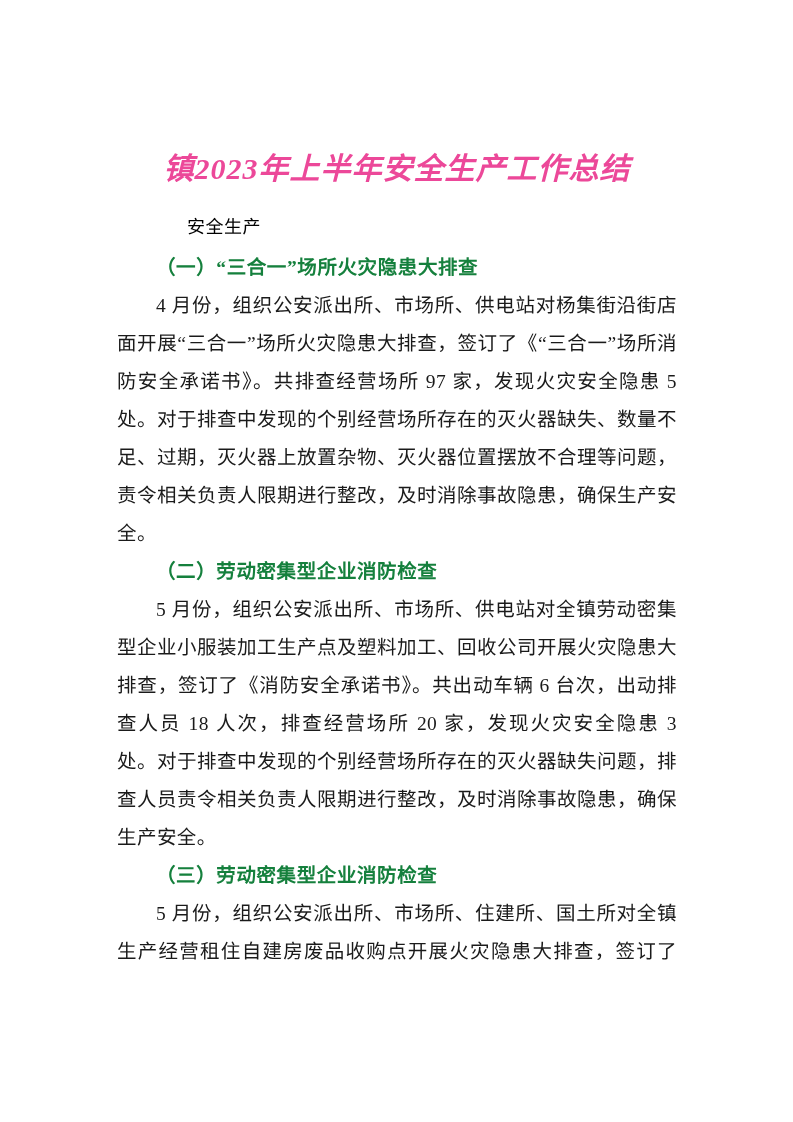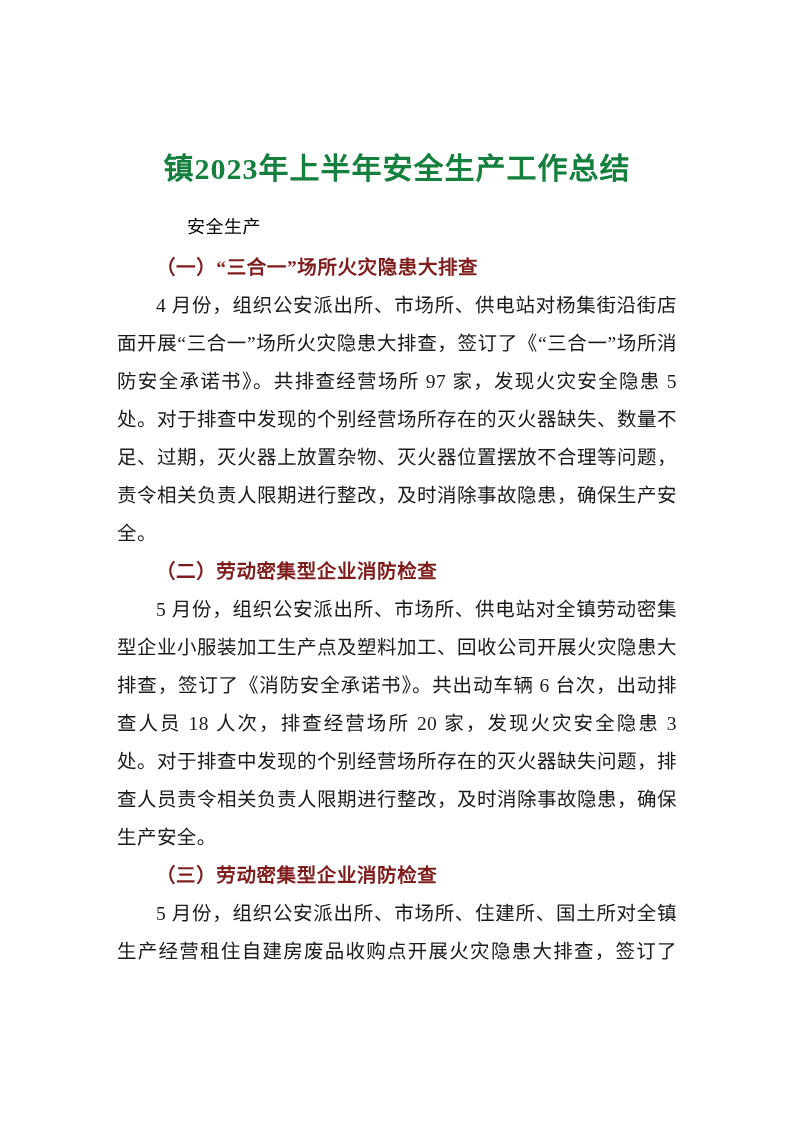--- a/index.html
+++ b/index.html
@@ -24,23 +24,24 @@
   }
   .doc-title {
     position: absolute;
     left: 0;
     top: 128px;
     width: 560px;
     text-align: center;
     font-family: "Liberation Serif", "DejaVu Serif", serif;
     font-size: 30px;
     line-height: 42px;
-    color: #15803d;
+    color: #ec4899;
     letter-spacing: 1px;
     white-space: nowrap;
+    font-style: italic;
   }
   .section-label {
     position: absolute;
     left: 38px;
     top: 214px;
     font-family: "Liberation Sans", "DejaVu Sans", sans-serif;
     font-size: 18px;
     line-height: 26px;
     color: #000000;
     letter-spacing: 0.5px;
@@ -50,21 +51,21 @@
     position: absolute;
     left: 0;
     top: 249px;
     width: 560px;
   }
   .sub-heading {
     font-family: "Liberation Serif", "DejaVu Serif", serif;
     font-size: 19.5px;
     line-height: 38px;
     font-weight: bold;
-    color: #7f1d1d;
+    color: #15803d;
     text-indent: 39px;
     letter-spacing: 0.6px;
     margin: 0;
     white-space: nowrap;
   }
   .para {
     font-family: "Liberation Serif", "DejaVu Serif", serif;
     font-size: 19.5px;
     line-height: 38px;
     color: #1a1a1a;

